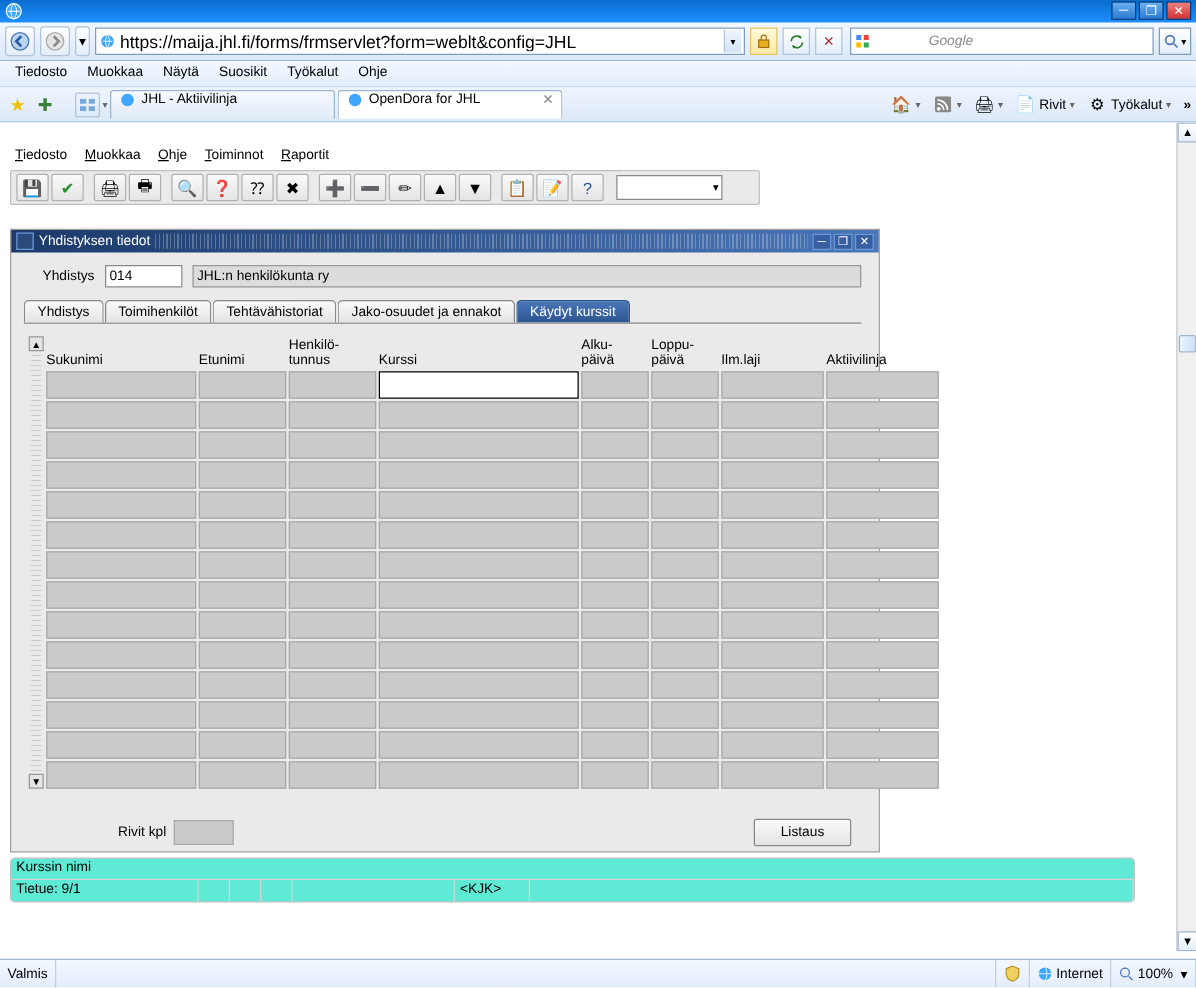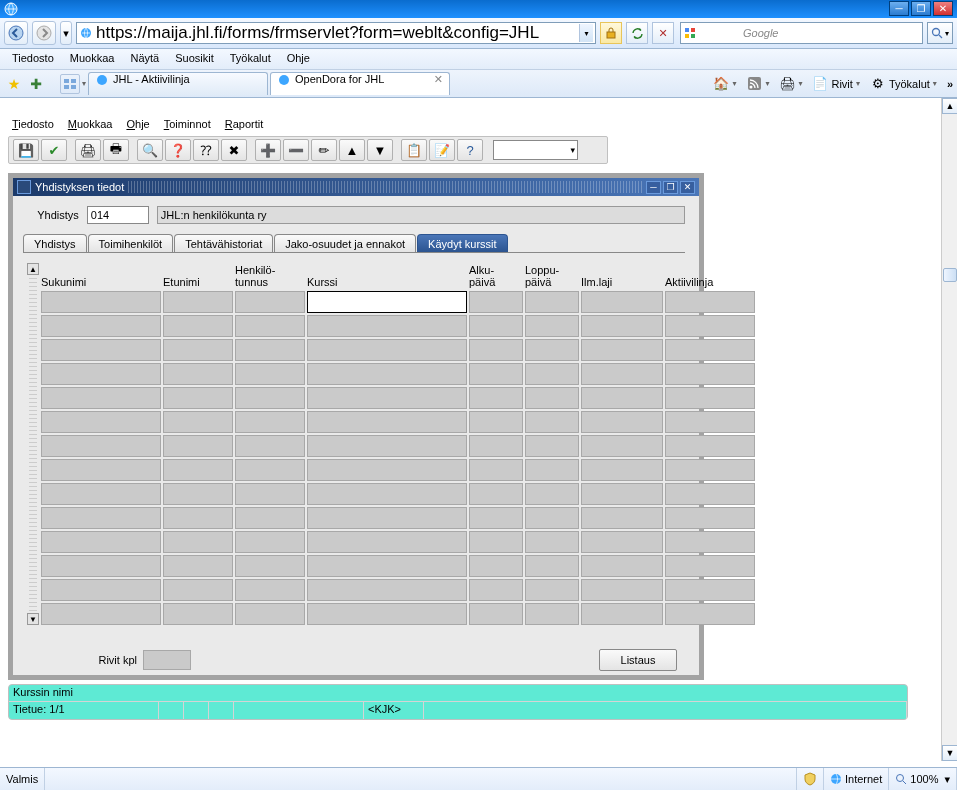--- a/index.html
+++ b/index.html
@@ -12,21 +12,21 @@
 .winbtns { position:absolute; right:4px; top:1px; display:flex; gap:2px; }
 .winbtn { width:20px; height:15px; border:1px solid #003f7d; display:flex; align-items:center; justify-content:center; font-size:10px; cursor:pointer; }
 .winbtn.min,.winbtn.max { background:linear-gradient(#6caff0,#2a7bd0); color:#fff; }
 .winbtn.close { background:linear-gradient(#f08080,#d03030); color:#fff; }
 
 .ie-navbar { height:31px; background:linear-gradient(#f3f8ff,#d9e8fb); display:flex; align-items:center; gap:4px; padding:0 4px; border-bottom:1px solid #9db6d2; }
 .navbtn { width:24px; height:24px; border:1px solid #b0c4de; border-radius:3px; display:flex; align-items:center; justify-content:center; background:linear-gradient(#fff,#e4eef9); cursor:pointer; }
 .navbtn.dropdown { width:12px; }
 .addr-field { flex:0 0 520px; height:22px; border:1px solid #7f9db9; background:#fff; display:flex; align-items:center; padding:0 2px; }
 .addr-field .favicon { width:14px; height:14px; margin-right:3px; display:flex; align-items:center; justify-content:center; }
-.addr-field input { border:none; flex:1; font-size:17px; outline:none; }
+.addr-field input { border:none; flex:1; font-size:14px; outline:none; }
 .addr-field .dropdown-arrow { width:14px; height:18px; background:linear-gradient(#eef5ff,#d2e4f6); border-left:1px solid #b0c4de; display:flex; align-items:center; justify-content:center; font-size:8px; cursor:pointer; }
 .lockbox { width:22px; height:22px; border:1px solid #e8c55a; background:linear-gradient(#fff8db,#fae9a4); display:flex; align-items:center; justify-content:center; }
 .refreshbox { width:22px; height:22px; border:1px solid #b0c4de; background:linear-gradient(#fff,#e4eef9); display:flex; align-items:center; justify-content:center; font-size:11px; color:#236b23; cursor:pointer; }
 .search-field { flex:1; height:22px; border:1px solid #7f9db9; background:#fff; display:flex; align-items:center; padding:0 3px; margin-left:2px; color:#888; font-style:italic;gap:44px; }
 .searchbtn { width:26px; height:22px; border:1px solid #7f9db9; background:linear-gradient(#fff,#e4eef9); display:flex; align-items:center; justify-content:center; cursor:pointer; }
 .searchbtn .dropdown-arrow { font-size:8px; margin-left:2px; }
 
 .ie-menubar { height:21px; background:linear-gradient(#f3f8ff,#e3edfa); border-bottom:1px solid #c0d0e4; display:flex; padding-left:4px; }
 .ie-menu-item { padding:3px 8px; cursor:pointer; }
 
@@ -53,21 +53,21 @@
 .oracle-app { position:absolute; left:8px; top:20px; width:900px; }
 .oracle-menubar { display:flex; gap:14px; padding:0 4px 6px 4px; font-size:12px; }
 .oracle-menu-item { cursor:pointer; }
 .oracle-menu-item u { text-decoration:underline; }
 
 .oracle-toolbar { display:flex; gap:2px; padding:2px 4px; background:#eaeaea; border:1px solid #c0c0c0; border-radius:2px; align-items:center; width:600px; }
 .oracle-tbbtn { width:26px; height:22px; border:1px solid #b0b0b0; background:linear-gradient(#fafafa,#e4e4e4); border-radius:2px; display:flex; align-items:center; justify-content:center; cursor:pointer; font-size:13px; }
 .oracle-tbsep { width:4px; }
 .oracle-combo { width:85px; height:20px; border:1px solid #888; background:#fff; margin-left:8px; display:flex; align-items:center; justify-content:flex-end; padding:0 2px; font-size:9px; cursor:pointer; }
 
-.mdi-window { margin-top:9px; width:696px; border:5px solid #a3a3a3; background:#eaeaea; position:relative; }
+.mdi-window { margin-top:19px; width:696px; border:1px solid #a3a3a3; background:#eaeaea; position:relative; }
 .mdi-titlebar { height:18px; background:linear-gradient(90deg,#1c3a6a,#4a76b8); color:#fff; display:flex; align-items:center; padding:0 4px; gap:4px; }
 .mdi-titlebar .icon { width:14px;height:14px;background:#2a4a7a;border:1px solid #6a9adc; }
 .mdi-dotfill { flex:1; height:12px; background:repeating-linear-gradient(90deg,rgba(255,255,255,.25) 0 1px,transparent 1px 3px); }
 .mdi-winbtns { display:flex; gap:2px; }
 .mdi-winbtn { width:15px; height:13px; background:#375f9f; border:1px solid #6a9adc; display:flex; align-items:center; justify-content:center; font-size:9px; cursor:pointer; }
 
 .mdi-body { padding:10px 14px 4px 14px; }
 .yhd-row { display:flex; align-items:center; gap:8px; margin-bottom:10px; }
 .yhd-label { width:58px; text-align:right; }
 .yhd-code-input { width:62px; height:18px; border:1px solid #888; background:#fff; padding:1px 3px; }
@@ -497,21 +497,21 @@
           <span class="footer-label">Rivit kpl</span>
           <div class="footer-input"></div>
           <div class="listaus-btn">Listaus</div>
         </div>
       </div>
     </div>
 
     <div class="statusstrip">
       <div class="status-line">Kurssin nimi</div>
       <div class="status-cells">
-        <div class="status-cell">Tietue: 1/1</div>
+        <div class="status-cell">Tietue: 9/1</div>
         <div class="status-cell small"></div>
         <div class="status-cell small"></div>
         <div class="status-cell small"></div>
         <div class="status-cell" style="width:130px;"></div>
         <div class="status-cell" style="width:60px;">&lt;KJK&gt;</div>
         <div class="status-cell big"></div>
       </div>
     </div>
   </div>
 </div>

